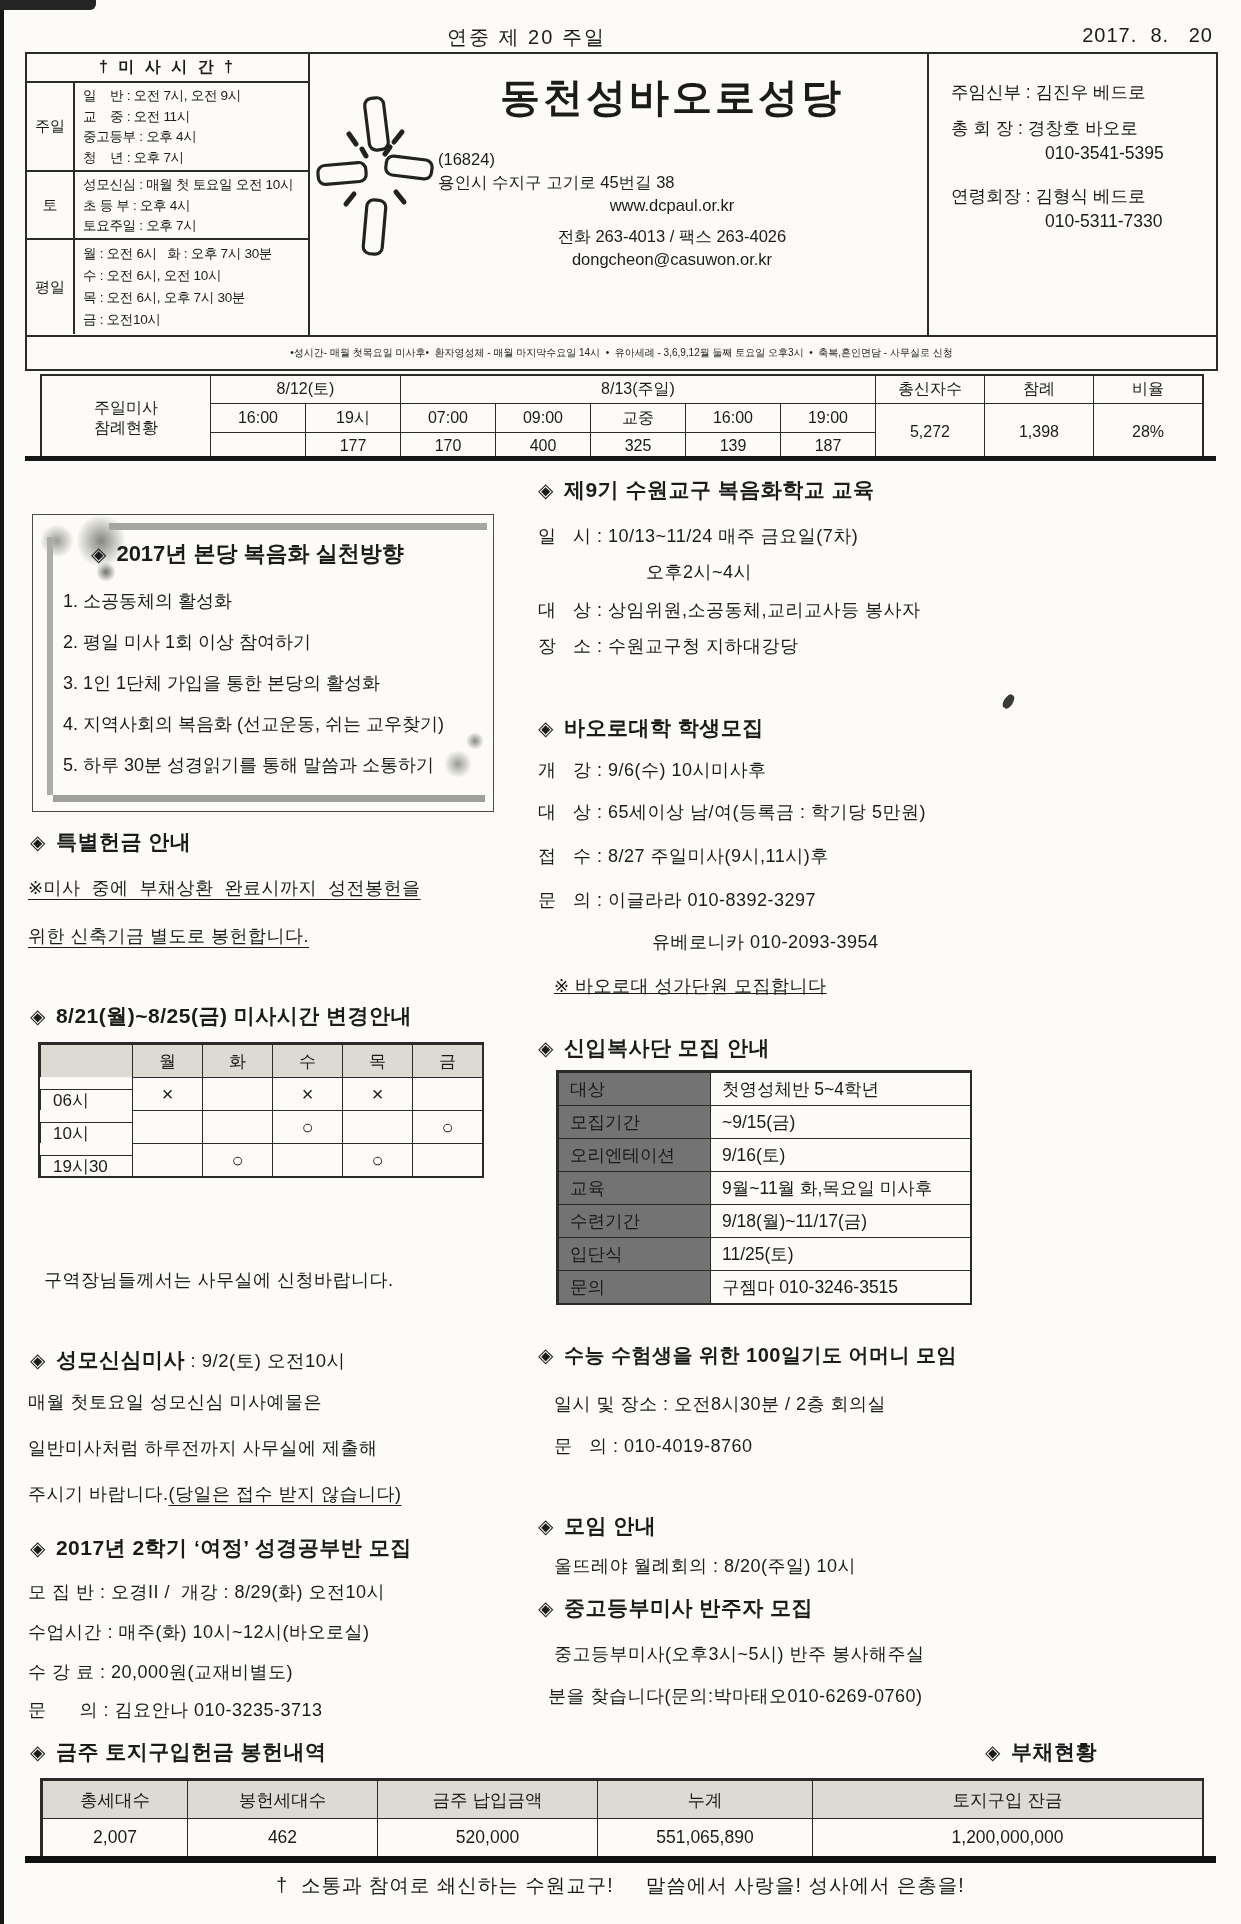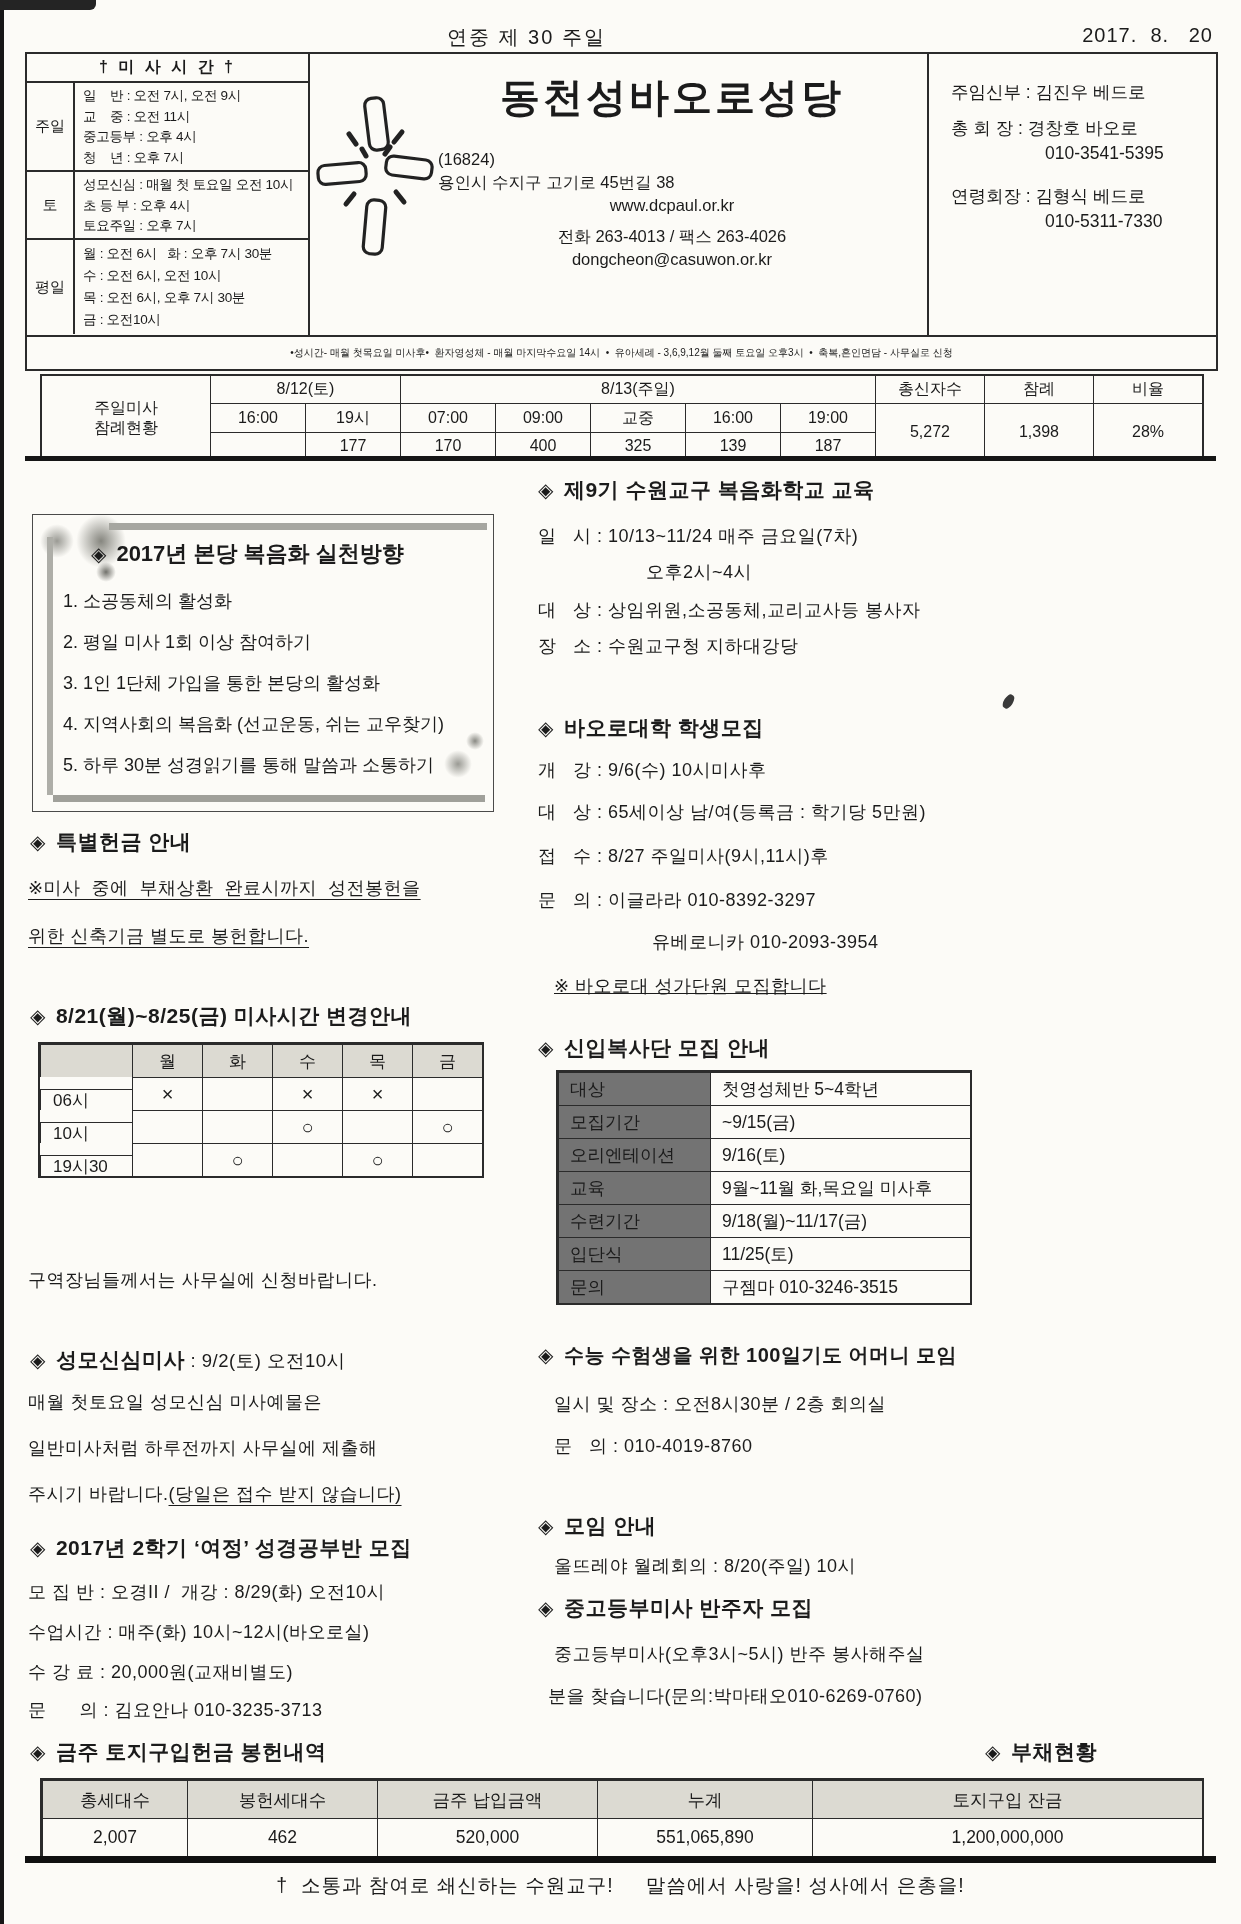--- a/index.html
+++ b/index.html
@@ -92,21 +92,21 @@
 
   <div class="edge-line"></div>
   <div class="corner-smudge"></div>
   <div class="stray-mark"></div>
   <div class="blob" style="left:40px;top:524px;width:34px;height:34px;background:radial-gradient(#9a9a94,transparent 70%);"></div>
   <div class="blob" style="left:74px;top:512px;width:54px;height:58px;background:radial-gradient(#86867f,transparent 65%);"></div>
   <div class="blob" style="left:96px;top:562px;width:20px;height:20px;background:radial-gradient(#71716b,transparent 70%);"></div>
   <div class="blob" style="left:466px;top:732px;width:18px;height:18px;background:radial-gradient(#8a8a84,transparent 70%);"></div>
   <div class="blob" style="left:444px;top:750px;width:28px;height:28px;background:radial-gradient(#9a9a94,transparent 70%);"></div>
 
-  <div class="week-title">연중 제 30 주일</div>
+  <div class="week-title">연중 제 20 주일</div>
   <div class="issue-date pre">2017.  8.   20</div>
 
   <div class="header-box">
 
     <div class="mass-col">
       <div class="mass-title">† 미 사 시 간 †</div>
       <div class="mass-row" style="height:87px">
         <div class="mass-day">주일</div>
         <div class="mass-lines" style="line-height:20.5px">
           <div>일    반 : 오전 7시, 오전 9시</div>
@@ -252,21 +252,21 @@
     <div class="mc-cell mc-mark">○</div>
 
     <div class="mc-cell mc-time nbl">19시30</div>
     <div class="mc-cell mc-mark"></div>
     <div class="mc-cell mc-mark">○</div>
     <div class="mc-cell mc-mark"></div>
     <div class="mc-cell mc-mark">○</div>
     <div class="mc-cell mc-mark"></div>
   </div>
 
-  <div class="body-line" style="left:28px;top:1268px;text-align:right;">구역장님들께서는 사무실에 신청바랍니다.</div>
+  <div class="body-line" style="left:44px;top:1268px;text-align:right;">구역장님들께서는 사무실에 신청바랍니다.</div>
 
   <div class="sec-head" style="left:30px;top:1346px;"><span class="dm">◈</span><span>성모신심미사</span><span class="rest pre"> : 9/2(토) 오전10시</span></div>
   <div class="body-line" style="left:28px;top:1390px;">매월 첫토요일 성모신심 미사예물은</div>
   <div class="body-line" style="left:28px;top:1436px;">일반미사처럼 하루전까지 사무실에 제출해</div>
   <div class="body-line" style="left:28px;top:1482px;"><span>주시기 바랍니다.</span><span class="ul">(당일은 접수 받지 않습니다)</span></div>
 
   <div class="sec-head" style="left:30px;top:1534px;"><span class="dm">◈</span><span>2017년 2학기 ‘여정’ 성경공부반 모집</span></div>
   <div class="body-line" style="left:28px;top:1580px;">모 집 반 : 오경II /  개강 : 8/29(화) 오전10시</div>
   <div class="body-line" style="left:28px;top:1620px;">수업시간 : 매주(화) 10시~12시(바오로실)</div>
   <div class="body-line" style="left:28px;top:1660px;">수 강 료 : 20,000원(교재비별도)</div>

